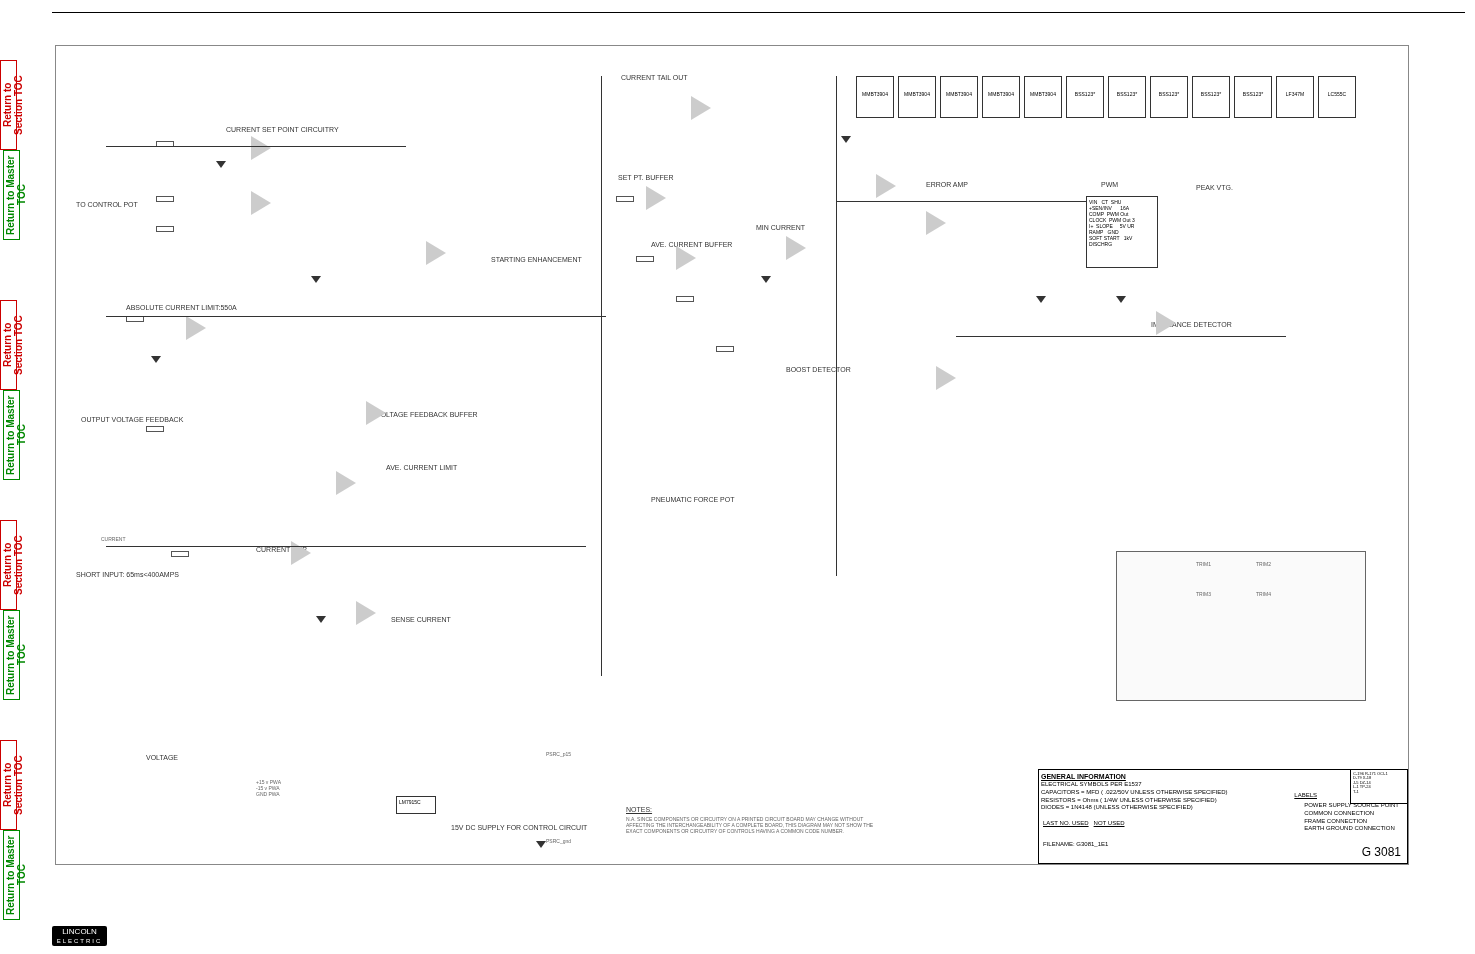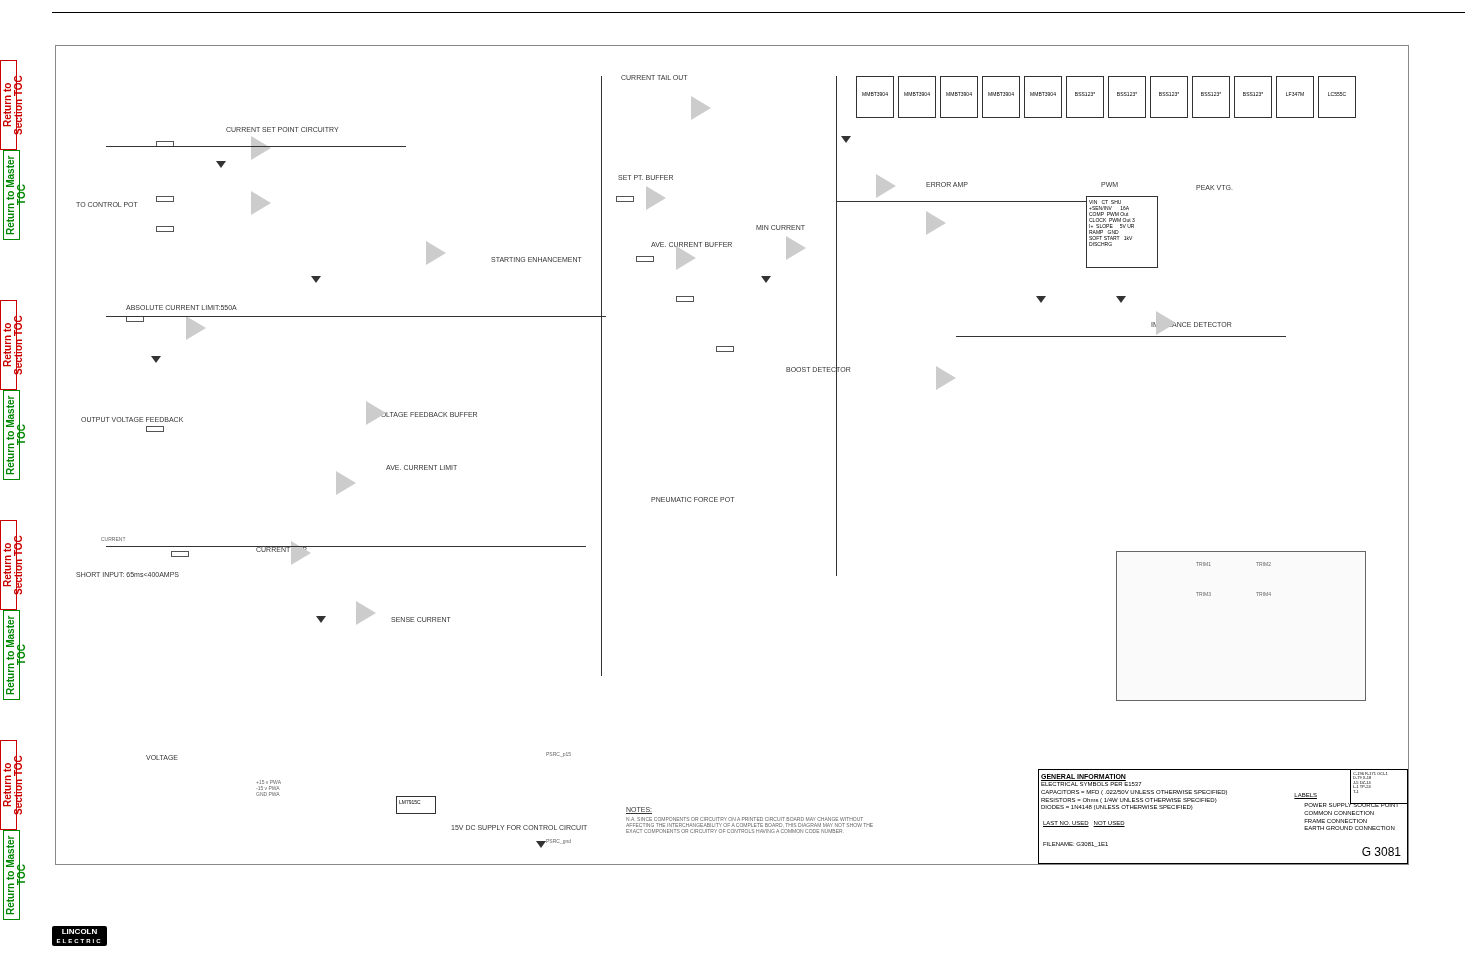--- a/index.html
+++ b/index.html
@@ -25,21 +25,21 @@
   .opamp { position: absolute; width: 0; height: 0; border-top: 12px solid transparent; border-bottom: 12px solid transparent; border-left: 20px solid #ccc; }
   .box { position: absolute; border: 1px solid #666; background: #fafafa; }
   .chip { position: absolute; border: 1px solid #333; background: #fff; font-size: 5px; padding: 2px; }
   
   .resistor { position: absolute; width: 18px; height: 6px; border: 1px solid #555; }
   
   .gnd { position: absolute; width: 0; height: 0; border-left: 5px solid transparent; border-right: 5px solid transparent; border-top: 7px solid #333; }
   
   .info-box { position: absolute; border: 1px solid #000; font-size: 6px; line-height: 1.3; padding: 2px; background: #fff; }
   
-  .logo { position: absolute; left: 52px; bottom: 8px; width: 55px; height: 20px; background: #000; color: #fff; font-size: 8px; font-weight: bold; text-align: center; line-height: 12px; border-radius: 2px; }
+  .logo { position: absolute; left: 52px; bottom: 8px; width: 55px; height: 20px; background: #000; color: #fff; font-size: 8px; font-weight: normal; text-align: center; line-height: 12px; border-radius: 2px; }
   .logo-sub { font-size: 6px; letter-spacing: 2px; line-height: 7px; }
   
   .row-ics { position: absolute; display: flex; gap: 4px; }
   .ic-box { width: 38px; height: 42px; border: 1px solid #333; font-size: 5px; text-align: center; padding-top: 14px; }
 </style>
 </head>
 <body>
 
 <div class="sidebar">
   <div class="nav-group" style="top:740px;">

